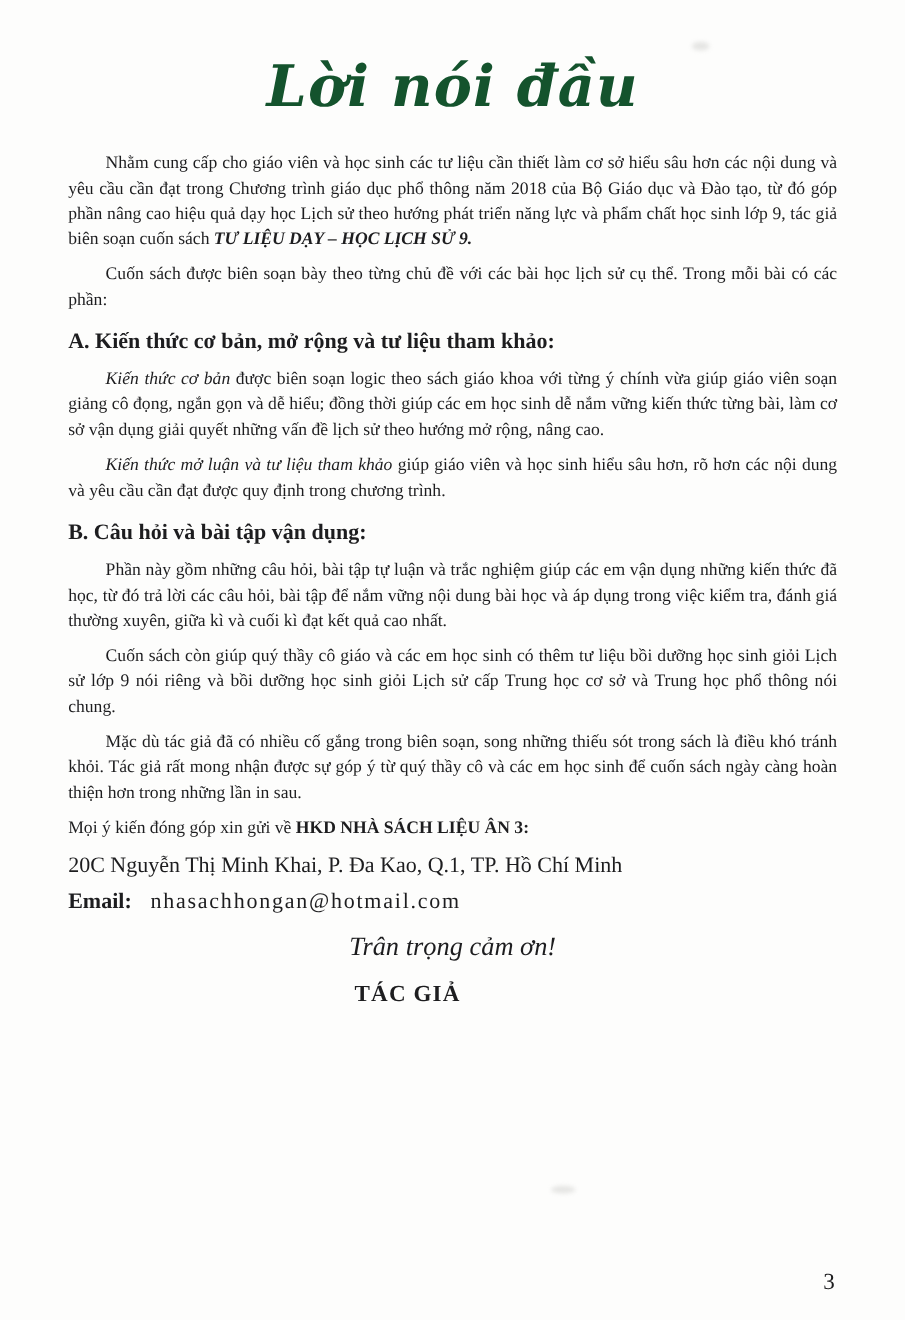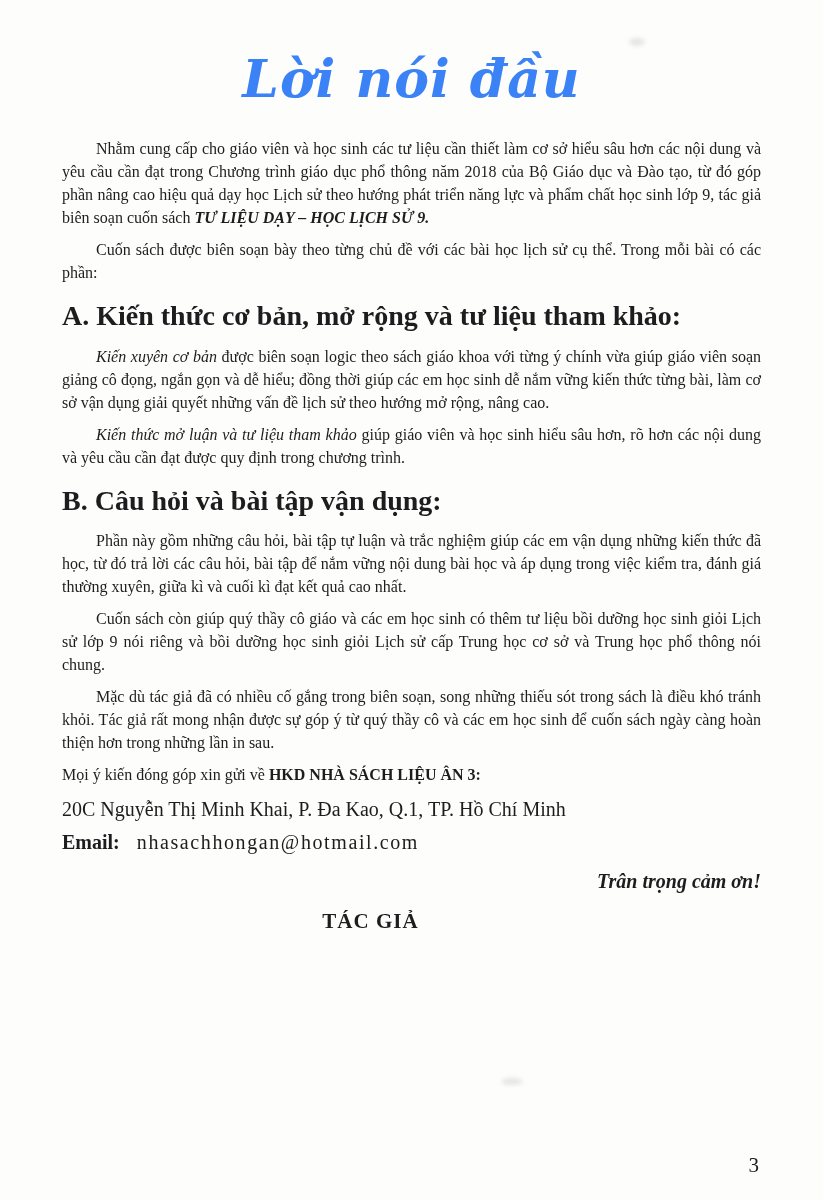--- a/index.html
+++ b/index.html
@@ -21,55 +21,54 @@
   }
   .doc-title {
     margin: 16px 0 30px 0;
     text-align: center;
     font-family: "DejaVu Serif", "Liberation Serif", serif;
     font-style: italic;
     font-weight: bold;
     font-size: 52px;
     line-height: 1.1;
     letter-spacing: 1px;
-    color: #3b82f6;
+    color: #14532d;
   }
   .par {
     margin: 0 0 9px 0;
     font-size: 16px;
     line-height: 1.44;
     text-align: justify;
     text-indent: 34px;
   }
   .par.no-indent { text-indent: 0; }
   .sec-heading {
     margin: 12px 0 9px 0;
-    font-size: 28px;
+    font-size: 20px;
     line-height: 1.4;
     font-weight: bold;
     text-indent: 0;
   }
   .bi { font-weight: bold; font-style: italic; }
   .it { font-style: italic; }
   .b  { font-weight: bold; }
   .center-line {
     margin: 2px 0 4px 0;
     font-size: 20px;
     line-height: 1.42;
     text-align: left;
     text-indent: 0;
   }
   .email-value { letter-spacing: 1.6px; margin-left: 12px; }
   .closing {
     margin: 14px 0 6px 0;
-    font-size: 20px;
+    font-size: 24px;
     font-style: italic;
     text-indent: 0;
-    text-align: right;
-    font-weight: bold;
+    text-align: center;
   }
   .author {
     margin: 16px 0 0 0;
     font-size: 21px;
     font-weight: bold;
     text-align: center;
     padding-right: 82px;
     letter-spacing: 1px;
   }
   .page-number {
@@ -98,21 +97,21 @@
   <div class="artifact a2"></div>
 
   <h1 class="doc-title">Lời nói đầu</h1>
 
   <p class="par"><span>Nhằm cung cấp cho giáo viên và học sinh các tư liệu cần thiết làm cơ sở hiểu sâu hơn các nội dung và yêu cầu cần đạt trong Chương trình giáo dục phổ thông năm 2018 của Bộ Giáo dục và Đào tạo, từ đó góp phần nâng cao hiệu quả dạy học Lịch sử theo hướng phát triển năng lực và phẩm chất học sinh lớp 9, tác giả biên soạn cuốn sách </span><span class="bi">TƯ LIỆU DẠY – HỌC LỊCH SỬ 9.</span></p>
 
   <p class="par">Cuốn sách được biên soạn bày theo từng chủ đề với các bài học lịch sử cụ thể. Trong mỗi bài có các phần:</p>
 
   <h2 class="sec-heading">A. Kiến thức cơ bản, mở rộng và tư liệu tham khảo:</h2>
 
-  <p class="par"><span class="it">Kiến xuyên cơ bản</span><span> được biên soạn logic theo sách giáo khoa với từng ý chính vừa giúp giáo viên soạn giảng cô đọng, ngắn gọn và dễ hiểu; đồng thời giúp các em học sinh dễ nắm vững kiến thức từng bài, làm cơ sở vận dụng giải quyết những vấn đề lịch sử theo hướng mở rộng, nâng cao.</span></p>
+  <p class="par"><span class="it">Kiến thức cơ bản</span><span> được biên soạn logic theo sách giáo khoa với từng ý chính vừa giúp giáo viên soạn giảng cô đọng, ngắn gọn và dễ hiểu; đồng thời giúp các em học sinh dễ nắm vững kiến thức từng bài, làm cơ sở vận dụng giải quyết những vấn đề lịch sử theo hướng mở rộng, nâng cao.</span></p>
 
   <p class="par"><span class="it">Kiến thức mở luận và tư liệu tham khảo</span><span> giúp giáo viên và học sinh hiểu sâu hơn, rõ hơn các nội dung và yêu cầu cần đạt được quy định trong chương trình.</span></p>
 
   <h2 class="sec-heading">B. Câu hỏi và bài tập vận dụng:</h2>
 
   <p class="par">Phần này gồm những câu hỏi, bài tập tự luận và trắc nghiệm giúp các em vận dụng những kiến thức đã học, từ đó trả lời các câu hỏi, bài tập để nắm vững nội dung bài học và áp dụng trong việc kiểm tra, đánh giá thường xuyên, giữa kì và cuối kì đạt kết quả cao nhất.</p>
 
   <p class="par">Cuốn sách còn giúp quý thầy cô giáo và các em học sinh có thêm tư liệu bồi dưỡng học sinh giỏi Lịch sử lớp 9 nói riêng và bồi dưỡng học sinh giỏi Lịch sử cấp Trung học cơ sở và Trung học phổ thông nói chung.</p>
 
   <p class="par">Mặc dù tác giả đã có nhiều cố gắng trong biên soạn, song những thiếu sót trong sách là điều khó tránh khỏi. Tác giả rất mong nhận được sự góp ý từ quý thầy cô và các em học sinh để cuốn sách ngày càng hoàn thiện hơn trong những lần in sau.</p>

